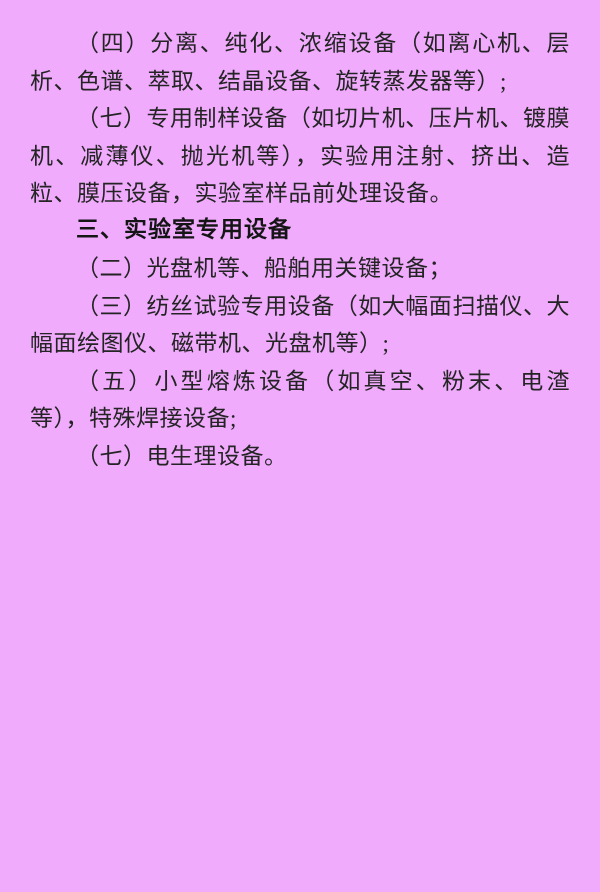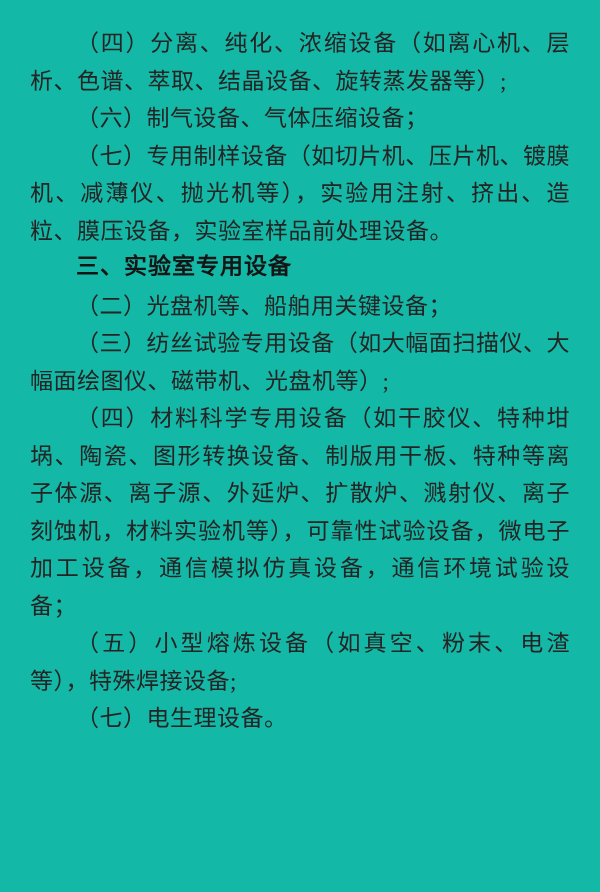--- a/index.html
+++ b/index.html
@@ -7,21 +7,21 @@
     padding: 0;
     background: #ffffff;
   }
   .page {
     position: relative;
     width: 600px;
     height: 892px;
     margin: 0 auto;
     box-sizing: border-box;
     padding: 25px 30px 0 30px;
-    background: #14b8a6;
+    background: #f0abfc;
     color: #242424;
     overflow: hidden;
     font-family: "Liberation Serif", "DejaVu Serif", serif;
     font-size: 23px;
     line-height: 37.5px;
     text-align: justify;
     text-justify: inter-character;
   }
   .page p {
     margin: 0;
@@ -34,22 +34,20 @@
     font-weight: 700;
     color: #151515;
     letter-spacing: 1px;
   }
 </style>
 </head>
 <body>
 
 <div class="page">
   <p class="body">（四）分离、纯化、浓缩设备（如离心机、层析、色谱、萃取、结晶设备、旋转蒸发器等）;</p>
-  <p class="body">（六）制气设备、气体压缩设备；</p>
   <p class="body">（七）专用制样设备（如切片机、压片机、镀膜机、减薄仪、抛光机等），实验用注射、挤出、造粒、膜压设备，实验室样品前处理设备。</p>
   <p class="heading">三、实验室专用设备</p>
   <p class="body">（二）光盘机等、船舶用关键设备；</p>
   <p class="body">（三）纺丝试验专用设备（如大幅面扫描仪、大幅面绘图仪、磁带机、光盘机等）;</p>
-  <p class="body">（四）材料科学专用设备（如干胶仪、特种坩埚、陶瓷、图形转换设备、制版用干板、特种等离子体源、离子源、外延炉、扩散炉、溅射仪、离子刻蚀机，材料实验机等），可靠性试验设备，微电子加工设备，通信模拟仿真设备，通信环境试验设备；</p>
   <p class="body">（五）小型熔炼设备（如真空、粉末、电渣等），特殊焊接设备;</p>
   <p class="body">（七）电生理设备。</p>
 
 </div>
 
 </body></html>

